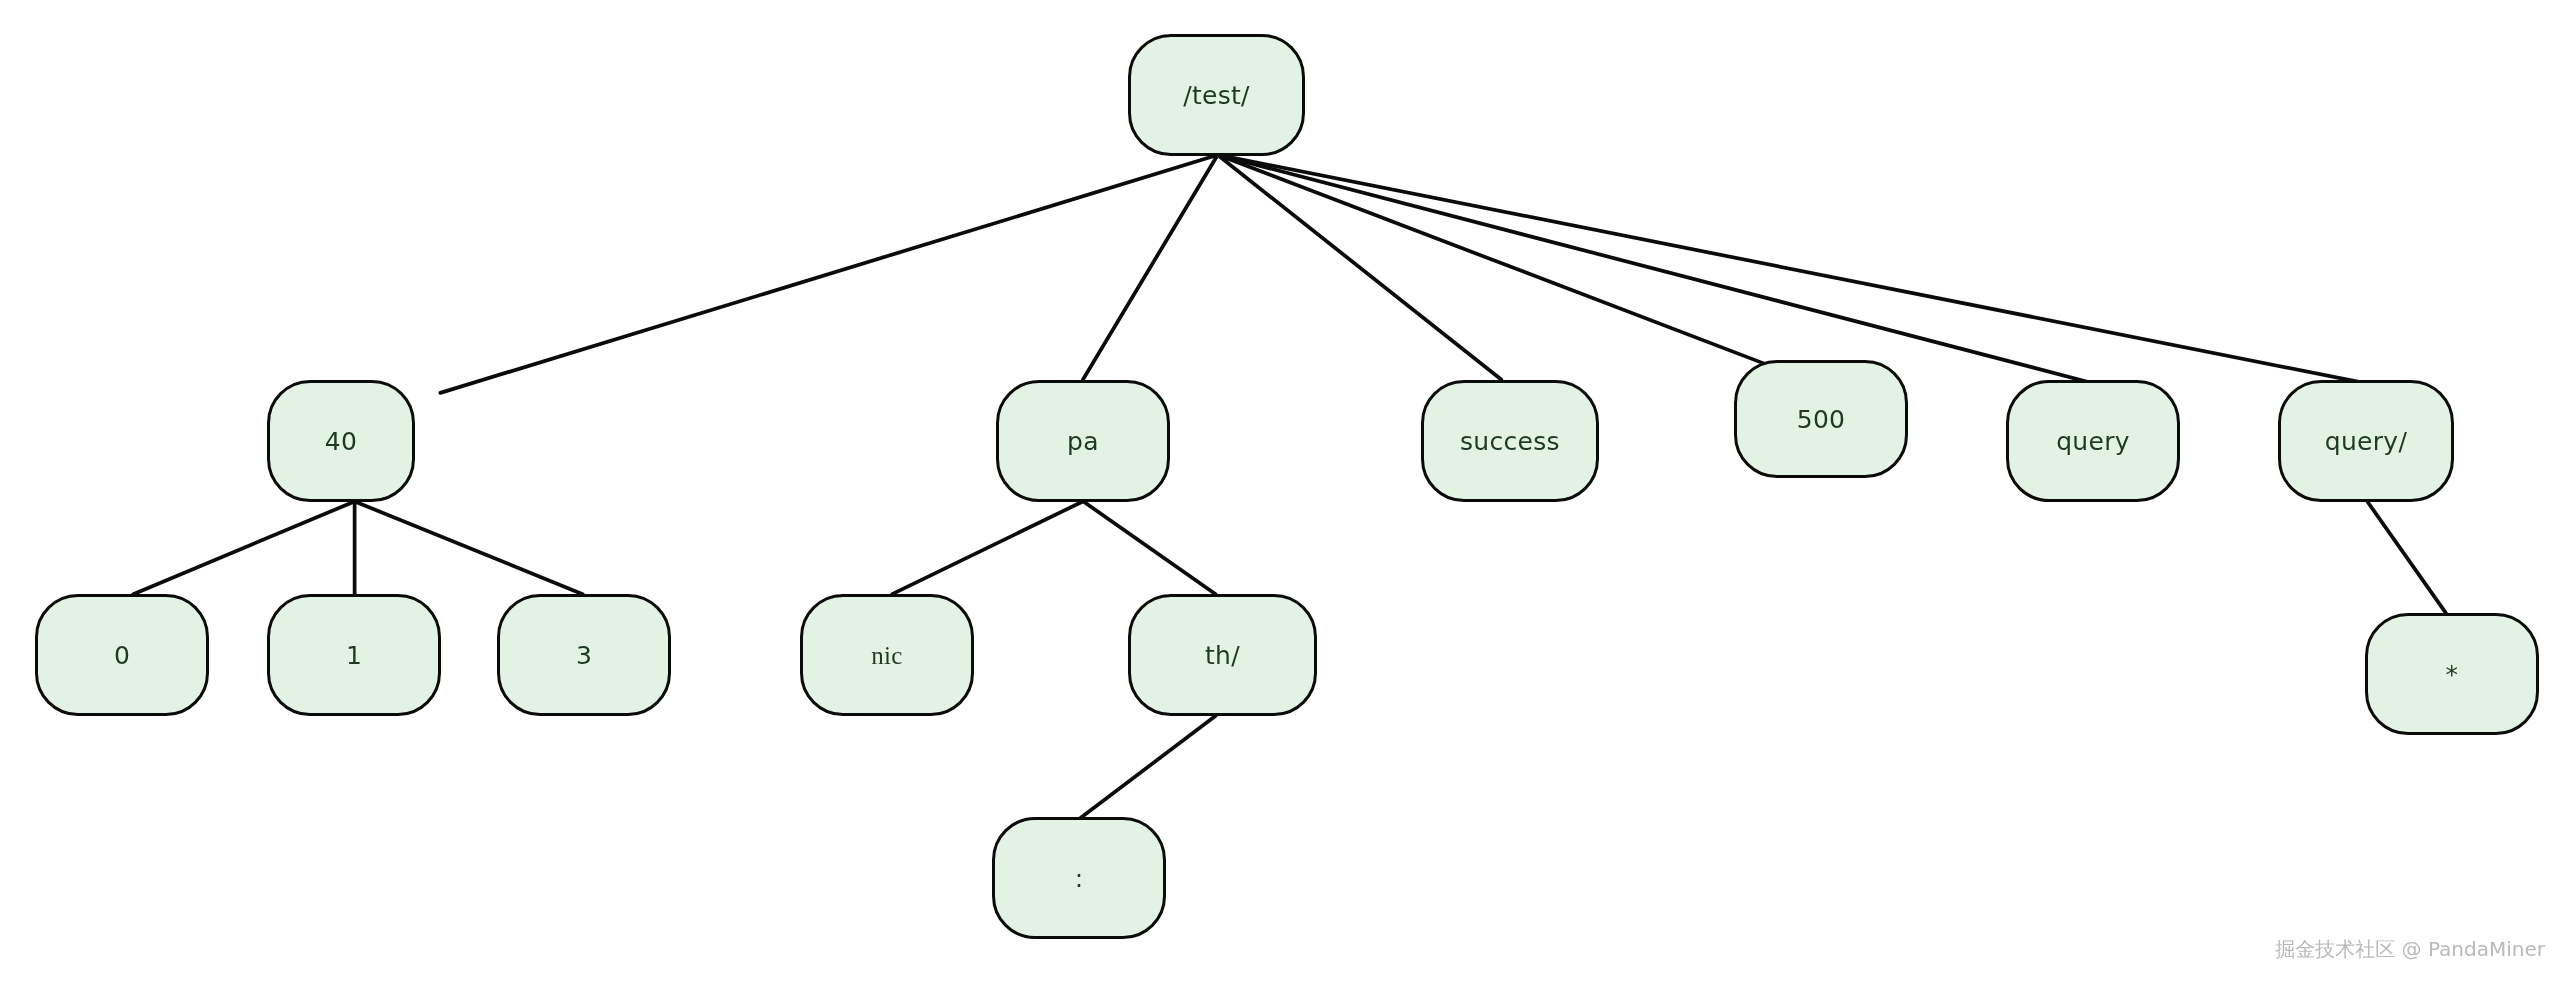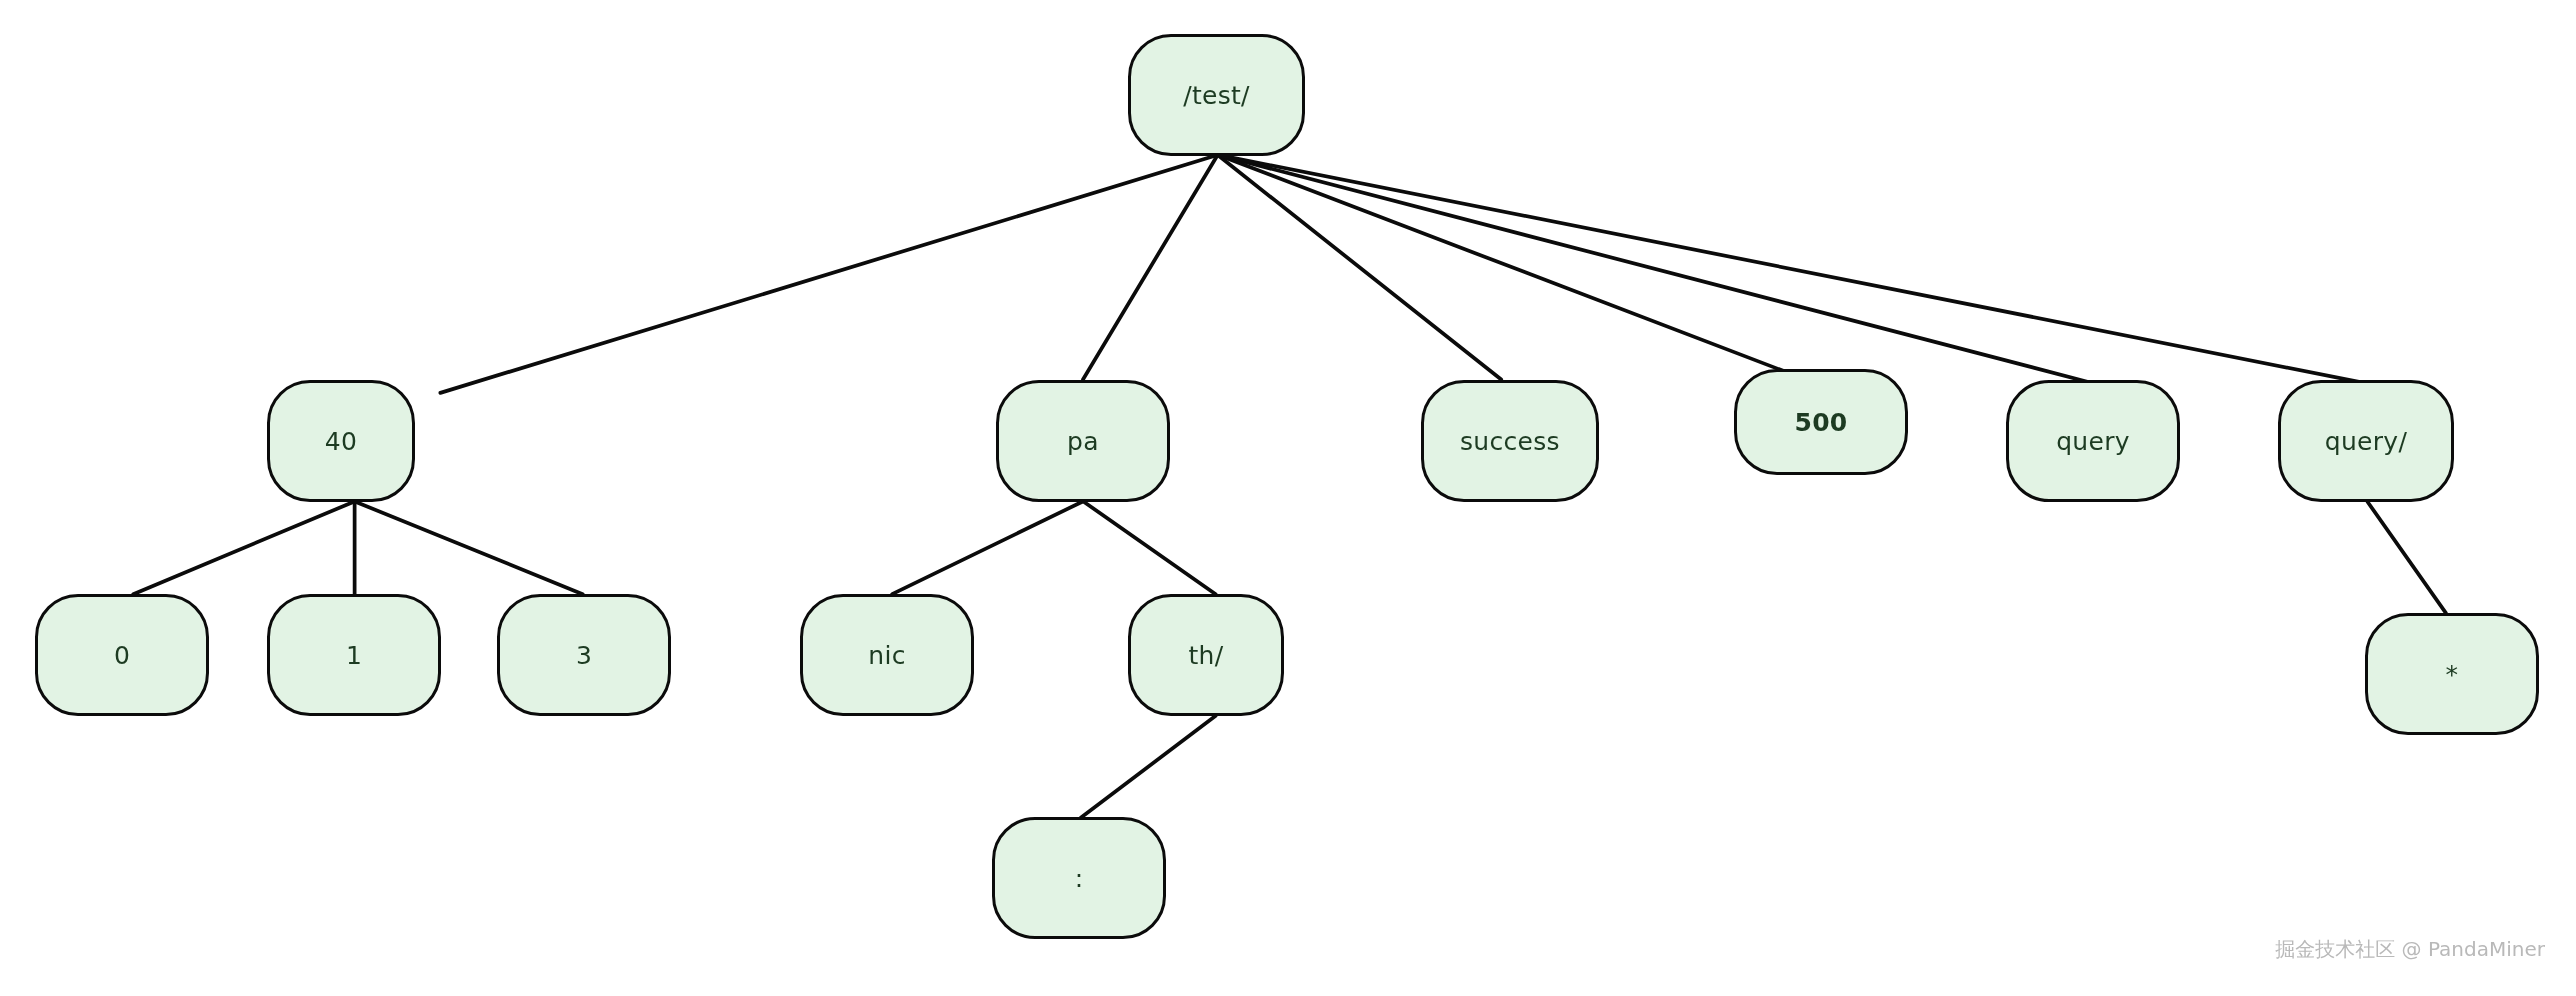--- a/index.html
+++ b/index.html
@@ -79,42 +79,42 @@
       </div>
       <div class="tree-node" style="left: 267px; top: 380px; width: 148px; height: 122px;">
         <span class="node-label">40</span>
       </div>
       <div class="tree-node" style="left: 996px; top: 380px; width: 174px; height: 122px;">
         <span class="node-label">pa</span>
       </div>
       <div class="tree-node" style="left: 1421px; top: 380px; width: 178px; height: 122px; align-items: center;">
         <span class="node-label">success</span>
       </div>
-      <div class="tree-node" style="left: 1734px; top: 369px; width: 174px; height: 106px; font-weight: bold;">
+      <div class="tree-node" style="left: 1734px; top: 360px; width: 174px; height: 118px;">
         <span class="node-label">500</span>
       </div>
       <div class="tree-node" style="left: 2006px; top: 380px; width: 174px; height: 122px;">
         <span class="node-label">query</span>
       </div>
       <div class="tree-node" style="left: 2278px; top: 380px; width: 176px; height: 122px;">
         <span class="node-label">query/</span>
       </div>
       <div class="tree-node" style="left: 35px; top: 594px; width: 174px; height: 122px;">
         <span class="node-label">0</span>
       </div>
       <div class="tree-node" style="left: 267px; top: 594px; width: 174px; height: 122px;">
         <span class="node-label">1</span>
       </div>
       <div class="tree-node" style="left: 497px; top: 594px; width: 174px; height: 122px;">
         <span class="node-label">3</span>
       </div>
-      <div class="tree-node" style="left: 800px; top: 594px; width: 174px; height: 122px;">
+      <div class="tree-node" style="left: 800px; top: 594px; width: 174px; height: 122px; font-family: Liberation Serif, serif;">
         <span class="node-label">nic</span>
       </div>
-      <div class="tree-node" style="left: 1128px; top: 594px; width: 156px; height: 122px;">
+      <div class="tree-node" style="left: 1128px; top: 594px; width: 189px; height: 122px;">
         <span class="node-label">th/</span>
       </div>
       <div class="tree-node" style="left: 2365px; top: 613px; width: 174px; height: 122px;">
         <span class="node-label">*</span>
       </div>
       <div class="tree-node" style="left: 992px; top: 817px; width: 174px; height: 122px;">
         <span class="node-label">:</span>
       </div>
     </div>
   <div id="watermark">掘金技术社区 @ PandaMiner</div>

